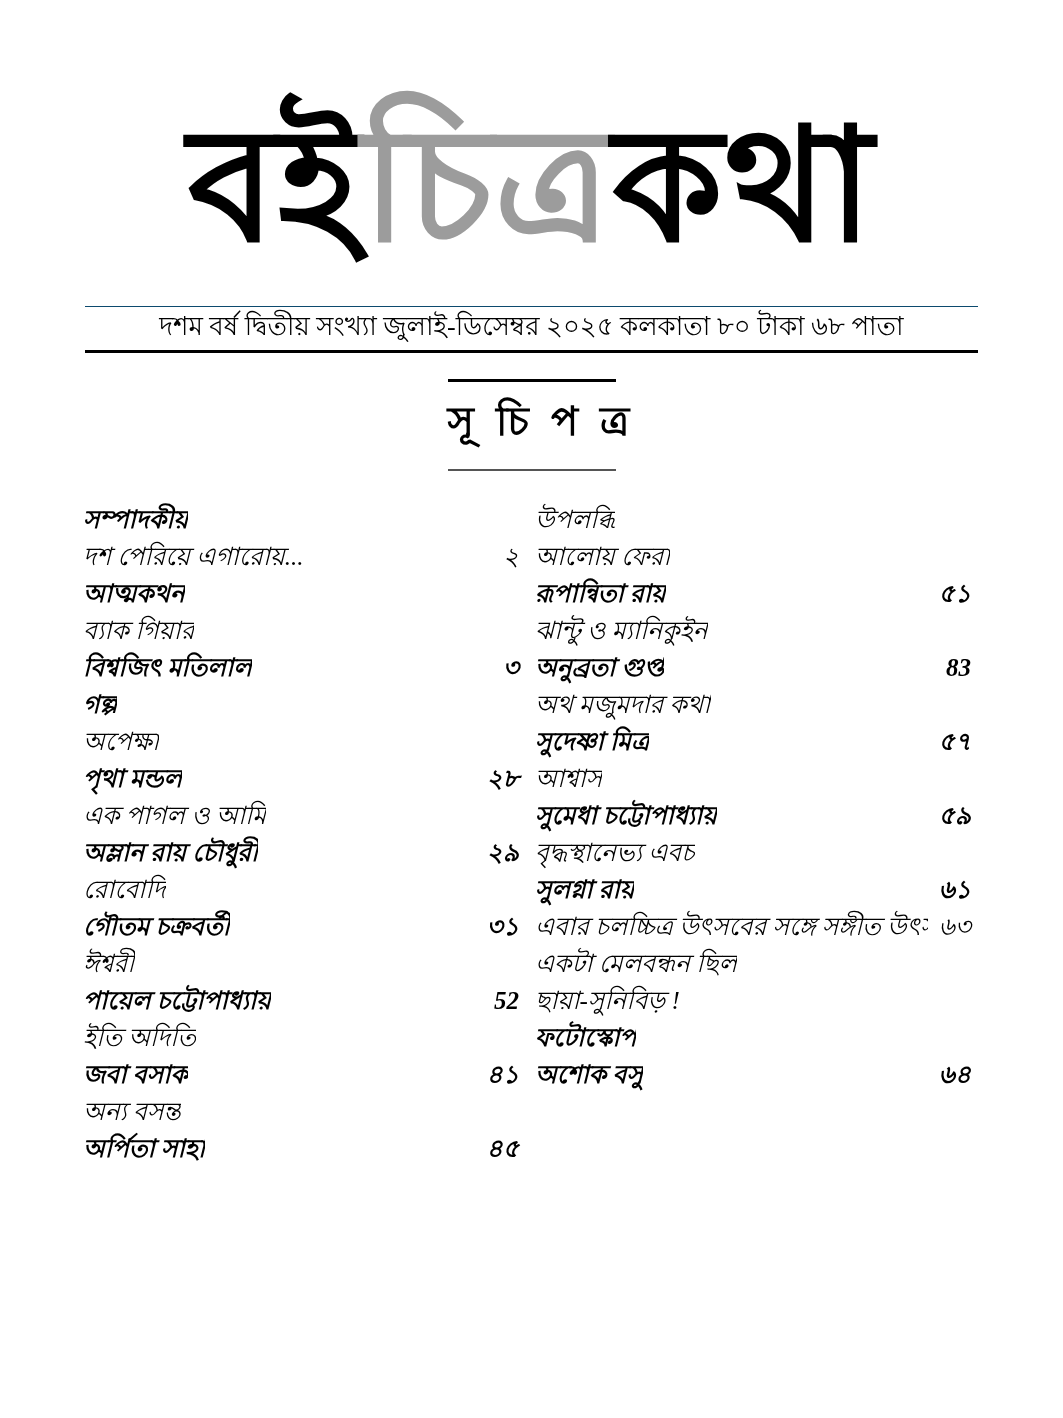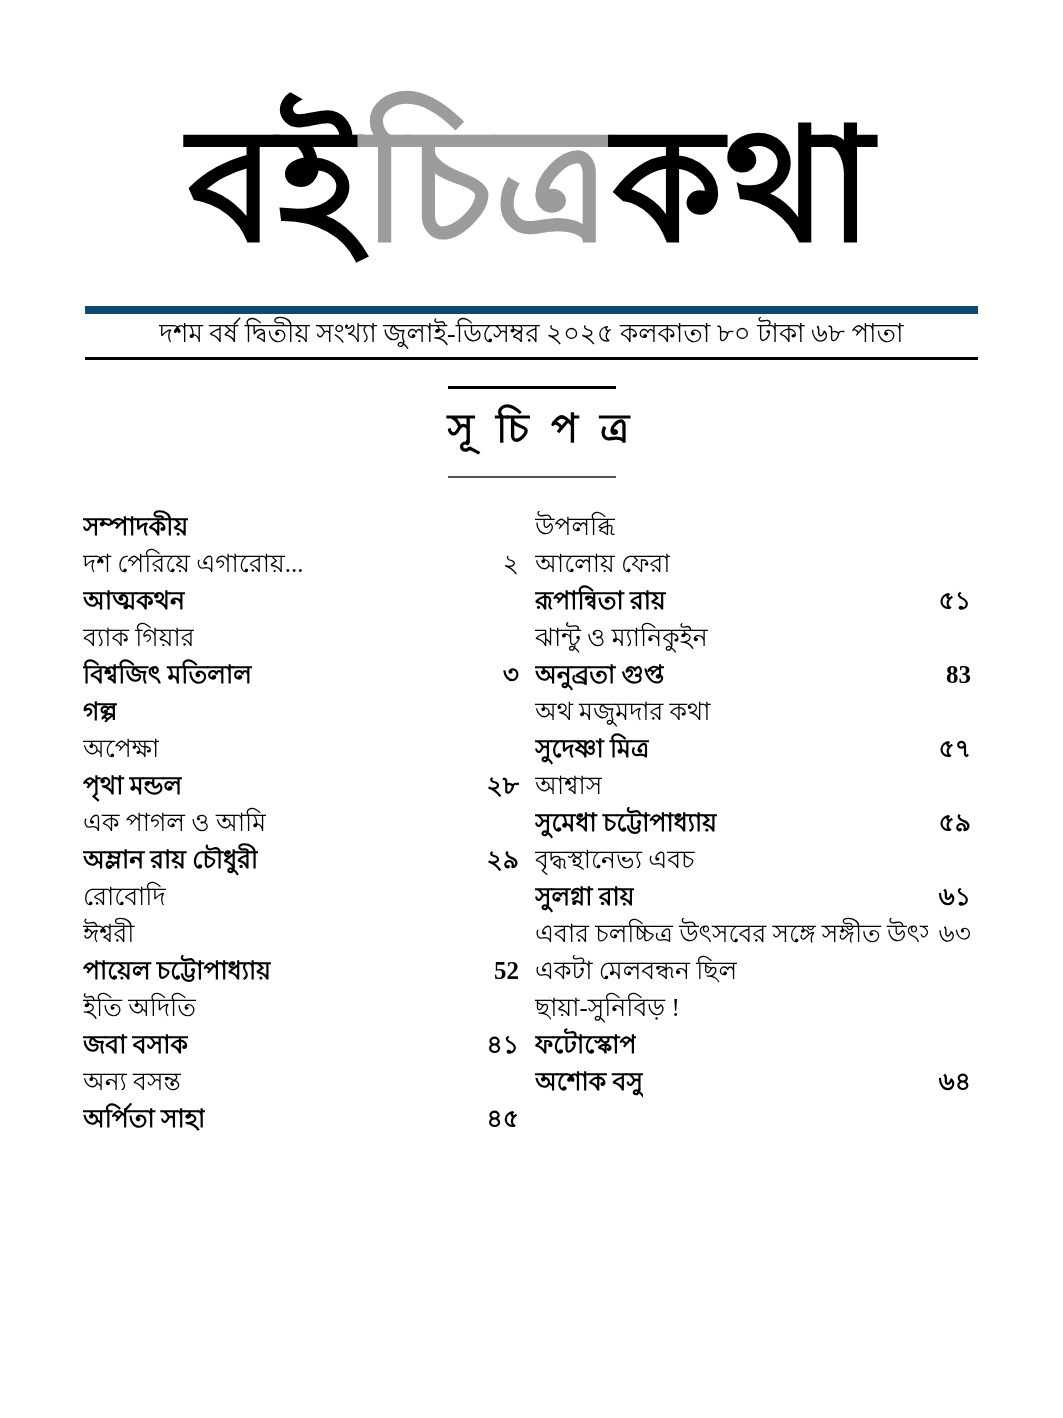--- a/index.html
+++ b/index.html
@@ -25,21 +25,21 @@
     font-size: 158px;
     line-height: 1.25;
     font-weight: bold;
     letter-spacing: 2px;
     white-space: nowrap;
   }
   .masthead h1 .accent { color: #9c9c9c; }
   
   .issue-bar {
     margin: 20px 85px 0 85px;
-    border-top: 8px solid #0c4a6e;
+    border-top: 1px solid #0c4a6e;
     border-bottom: 3px solid #000;
     text-align: center;
     padding: 5px 0 9px 0;
   }
   .issue-bar p {
     font-size: 26px;
     line-height: 1.15;
   }
   
   .toc-heading-wrap {
@@ -54,20 +54,21 @@
     font-weight: bold;
     letter-spacing: 6px;
     padding: 8px 0 12px 0;
     white-space: nowrap;
   }
   
   .columns {
     display: flex;
     margin: 30px 92px 0 83px;
     gap: 16px;
+    font-style: italic;
   }
   .col { flex: 1 1 0; min-width: 0; }
   .row {
     display: flex;
     justify-content: space-between;
     align-items: baseline;
     font-size: 25px;
     line-height: 37px;
     gap: 10px;
   }
@@ -150,20 +151,24 @@
   <div class="row author">
     <span class="entry-text">অম্লান রায় চৌধুরী</span>
     <span class="entry-page">২৯</span>
   </div>
 
   <div class="row title">
     <span class="entry-text">রোবোদি</span>
     <span class="entry-page"></span>
   </div>
 
+  <div class="row author">
+    <span class="entry-text">গৌতম চক্রবর্তী</span>
+    <span class="entry-page">৩১</span>
+  </div>
 
   <div class="row title">
     <span class="entry-text">ঈশ্বরী</span>
     <span class="entry-page"></span>
   </div>
 
   <div class="row author">
     <span class="entry-text">পায়েল চট্টোপাধ্যায়</span>
     <span class="entry-page">52</span>
   </div>

